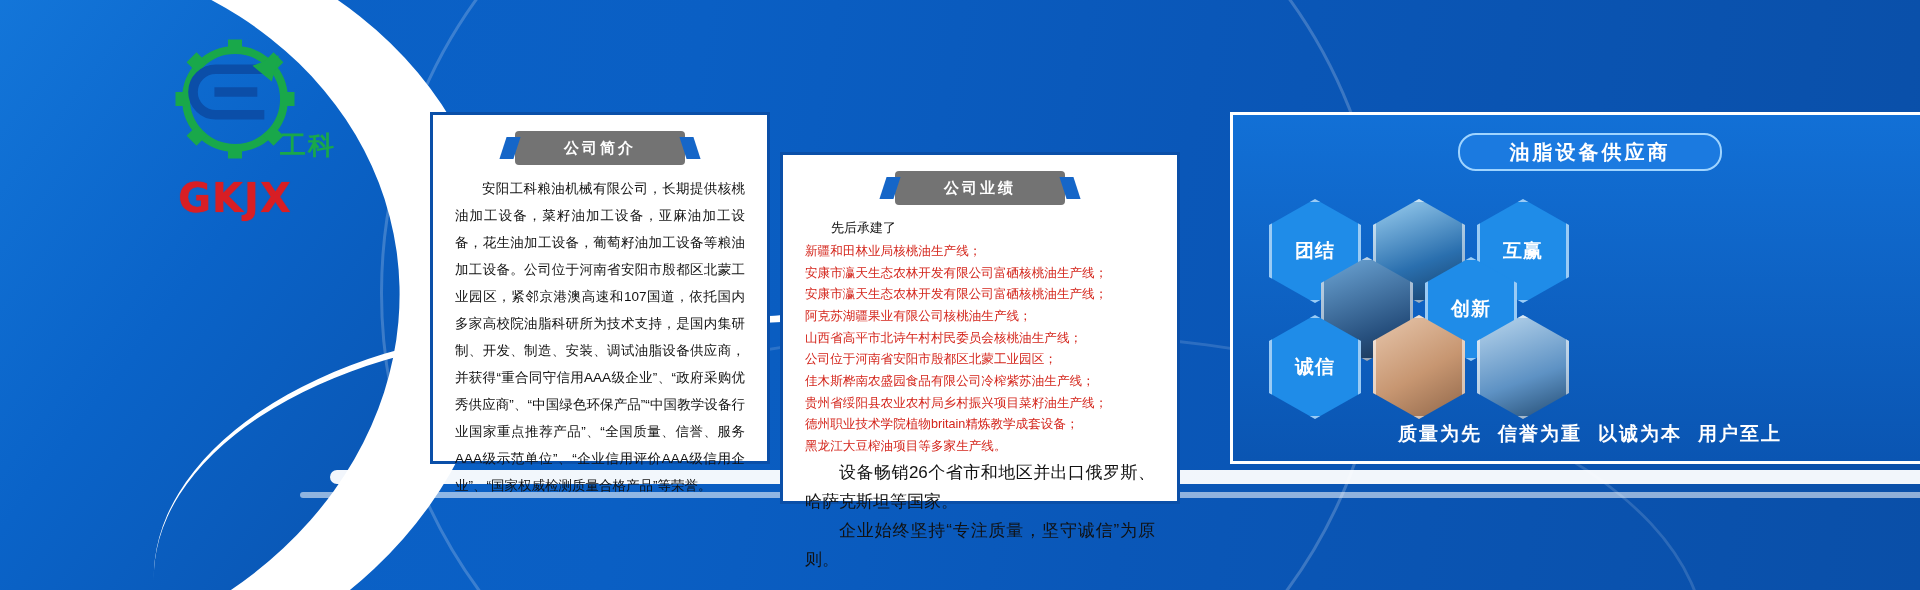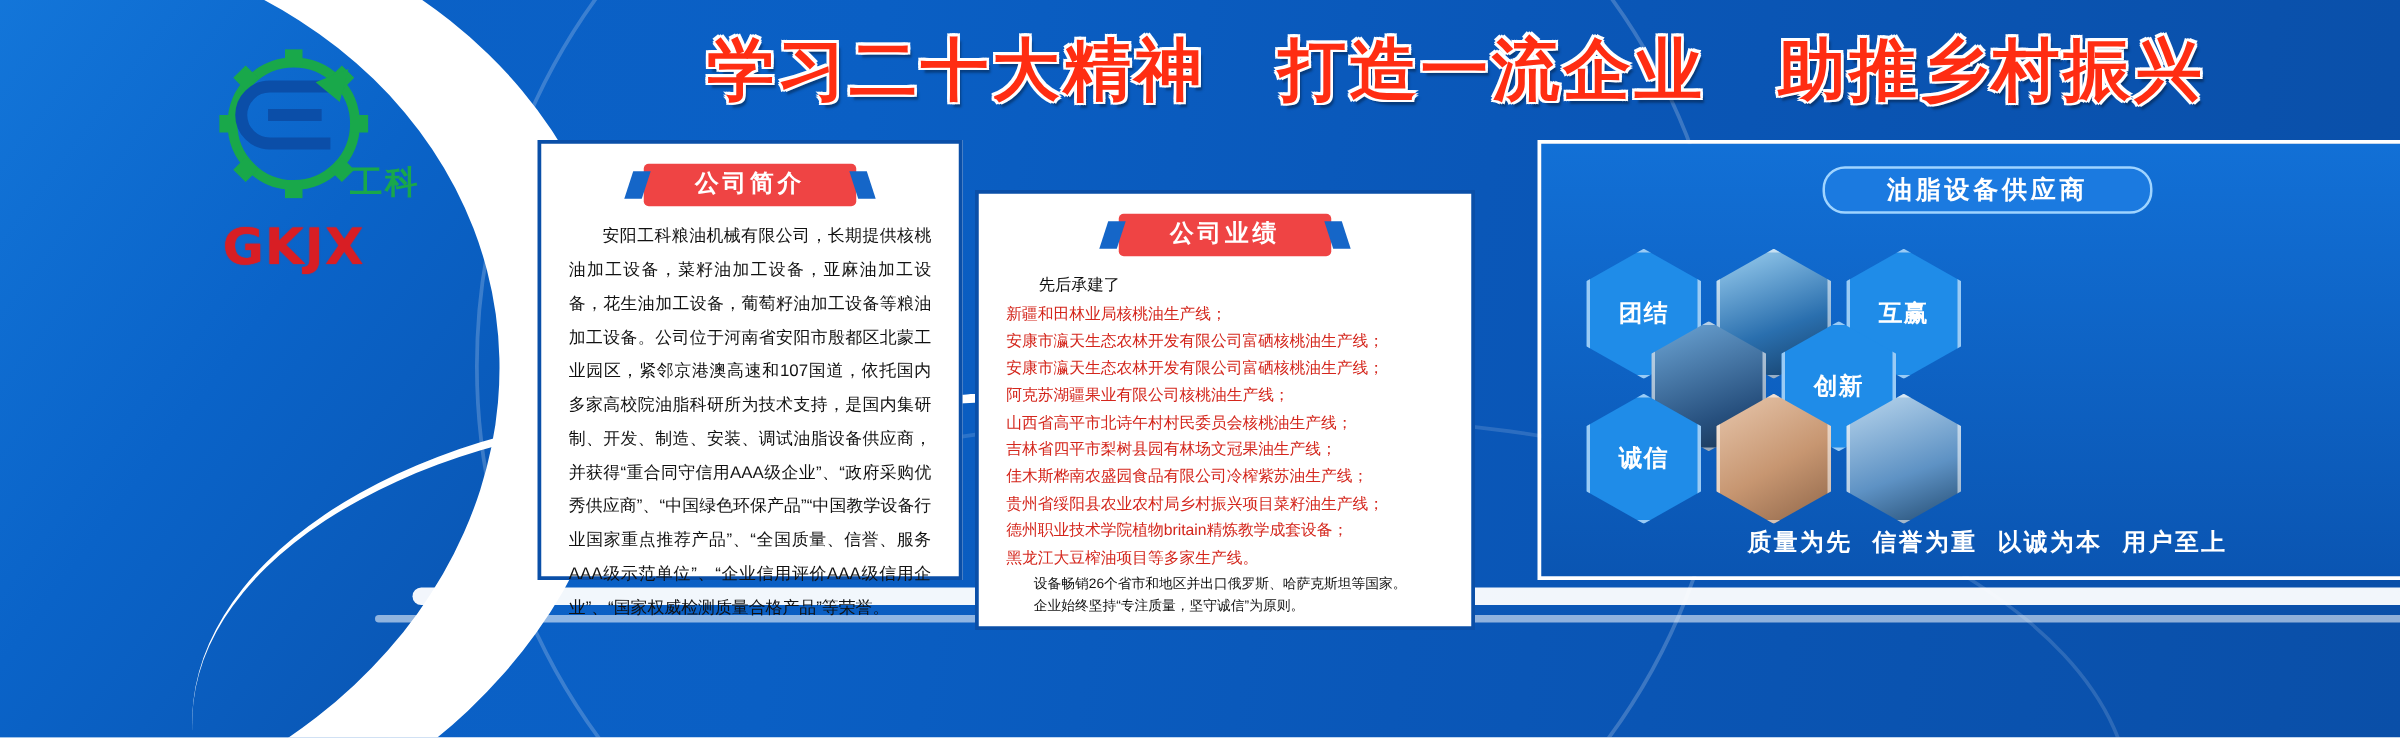--- a/index.html
+++ b/index.html
@@ -143,23 +143,23 @@
   .panel-3b {
     left: 1230px; width: 720px;
     background: linear-gradient(180deg,#1270d6 0%, #0a55b2 100%);
     border: 3px solid #ffffff;
   }
 
   .panel-title {
     margin: 16px auto 10px;
     width: 170px;
     height: 34px;
-    background: #ef4444;
+    background: #737373;
     color: #ffffff;
-    font-size: 19px;
+    font-size: 15px;
     font-weight: bold;
     letter-spacing: 3px;
     text-align: center;
     line-height: 34px;
     border-radius: 4px;
     position: relative;
   }
   .panel-title::before,
   .panel-title::after {
     content: "";
@@ -193,21 +193,21 @@
   .panel-body p { margin: 0; text-indent: 2em; }
 
   .perf-lead { margin: 0 0 2px 0; font-size: 13px; color:#111; }
   .perf-list { list-style: none; margin: 0; padding: 0; }
   .perf-list li {
     font-size: 12.6px;
     line-height: 1.72;
     color: #d4261c;
     white-space: nowrap;
   }
-  .perf-foot { margin: 4px 0 0 0; font-size: 11px; line-height: 1.72; color: #111; }
+  .perf-foot { margin: 4px 0 0 0; font-size: 17px; line-height: 1.72; color: #111; }
 
   
   .hex-area { position: relative; width: 100%; height: 230px; }
   .hex {
     position: absolute;
     width: 92px;
     height: 104px;
     clip-path: polygon(50% 0%, 100% 25%, 100% 75%, 50% 100%, 0% 75%, 0% 25%);
     background: #1f8ce8;
     border: 0;
@@ -277,44 +277,39 @@
       <g fill="none" stroke="#0b4ea8" stroke-width="11" stroke-linecap="square">
         <path d="M128 38 H78 a26 26 0 0 0 0 52 h50"></path>
         <path d="M82 64 H120"></path>
       </g>
       <path d="M120 34 L150 22 L142 52 Z" fill="#19a84a"></path>
     </svg>
     <div class="logo-cn">工科</div>
     <div class="logo-text">GKJX</div>
   </div>
 
-  <div class="headline">
-    <span>学习二十大精神</span>
-    <span>打造一流企业</span>
-    <span>助推乡村振兴</span>
-  </div>
 
   <div class="panel panel-1">
     <div class="panel-title">公司简介</div>
     <div class="panel-body">
       <p>安阳工科粮油机械有限公司，长期提供核桃油加工设备，菜籽油加工设备，亚麻油加工设备，花生油加工设备，葡萄籽油加工设备等粮油加工设备。公司位于河南省安阳市殷都区北蒙工业园区，紧邻京港澳高速和107国道，依托国内多家高校院油脂科研所为技术支持，是国内集研制、开发、制造、安装、调试油脂设备供应商，并获得“重合同守信用AAA级企业”、“政府采购优秀供应商”、“中国绿色环保产品”“中国教学设备行业国家重点推荐产品”、“全国质量、信誉、服务AAA级示范单位”、“企业信用评价AAA级信用企业”、“国家权威检测质量合格产品”等荣誉。</p>
     </div>
   </div>
 
   <div class="panel panel-2">
     <div class="panel-title">公司业绩</div>
     <div class="panel-body">
       <p class="perf-lead">先后承建了</p>
       <ul class="perf-list" id="perf-list">
           <li>新疆和田林业局核桃油生产线；</li>
           <li>安康市瀛天生态农林开发有限公司富硒核桃油生产线；</li>
           <li>安康市瀛天生态农林开发有限公司富硒核桃油生产线；</li>
           <li>阿克苏湖疆果业有限公司核桃油生产线；</li>
           <li>山西省高平市北诗午村村民委员会核桃油生产线；</li>
-          <li>吉林省四平市梨树县园有林场文冠果油生产线；</li>
+          <li>公司位于河南省安阳市殷都区北蒙工业园区；</li>
           <li>佳木斯桦南农盛园食品有限公司冷榨紫苏油生产线；</li>
           <li>贵州省绥阳县农业农村局乡村振兴项目菜籽油生产线；</li>
           <li>德州职业技术学院植物britain精炼教学成套设备；</li>
           <li>黑龙江大豆榨油项目等多家生产线。</li>
         </ul>
       <div id="perf-foot">
           <p class="perf-foot">设备畅销26个省市和地区并出口俄罗斯、哈萨克斯坦等国家。</p>
           <p class="perf-foot">企业始终坚持“专注质量，坚守诚信”为原则。</p>
         </div>
     </div>

